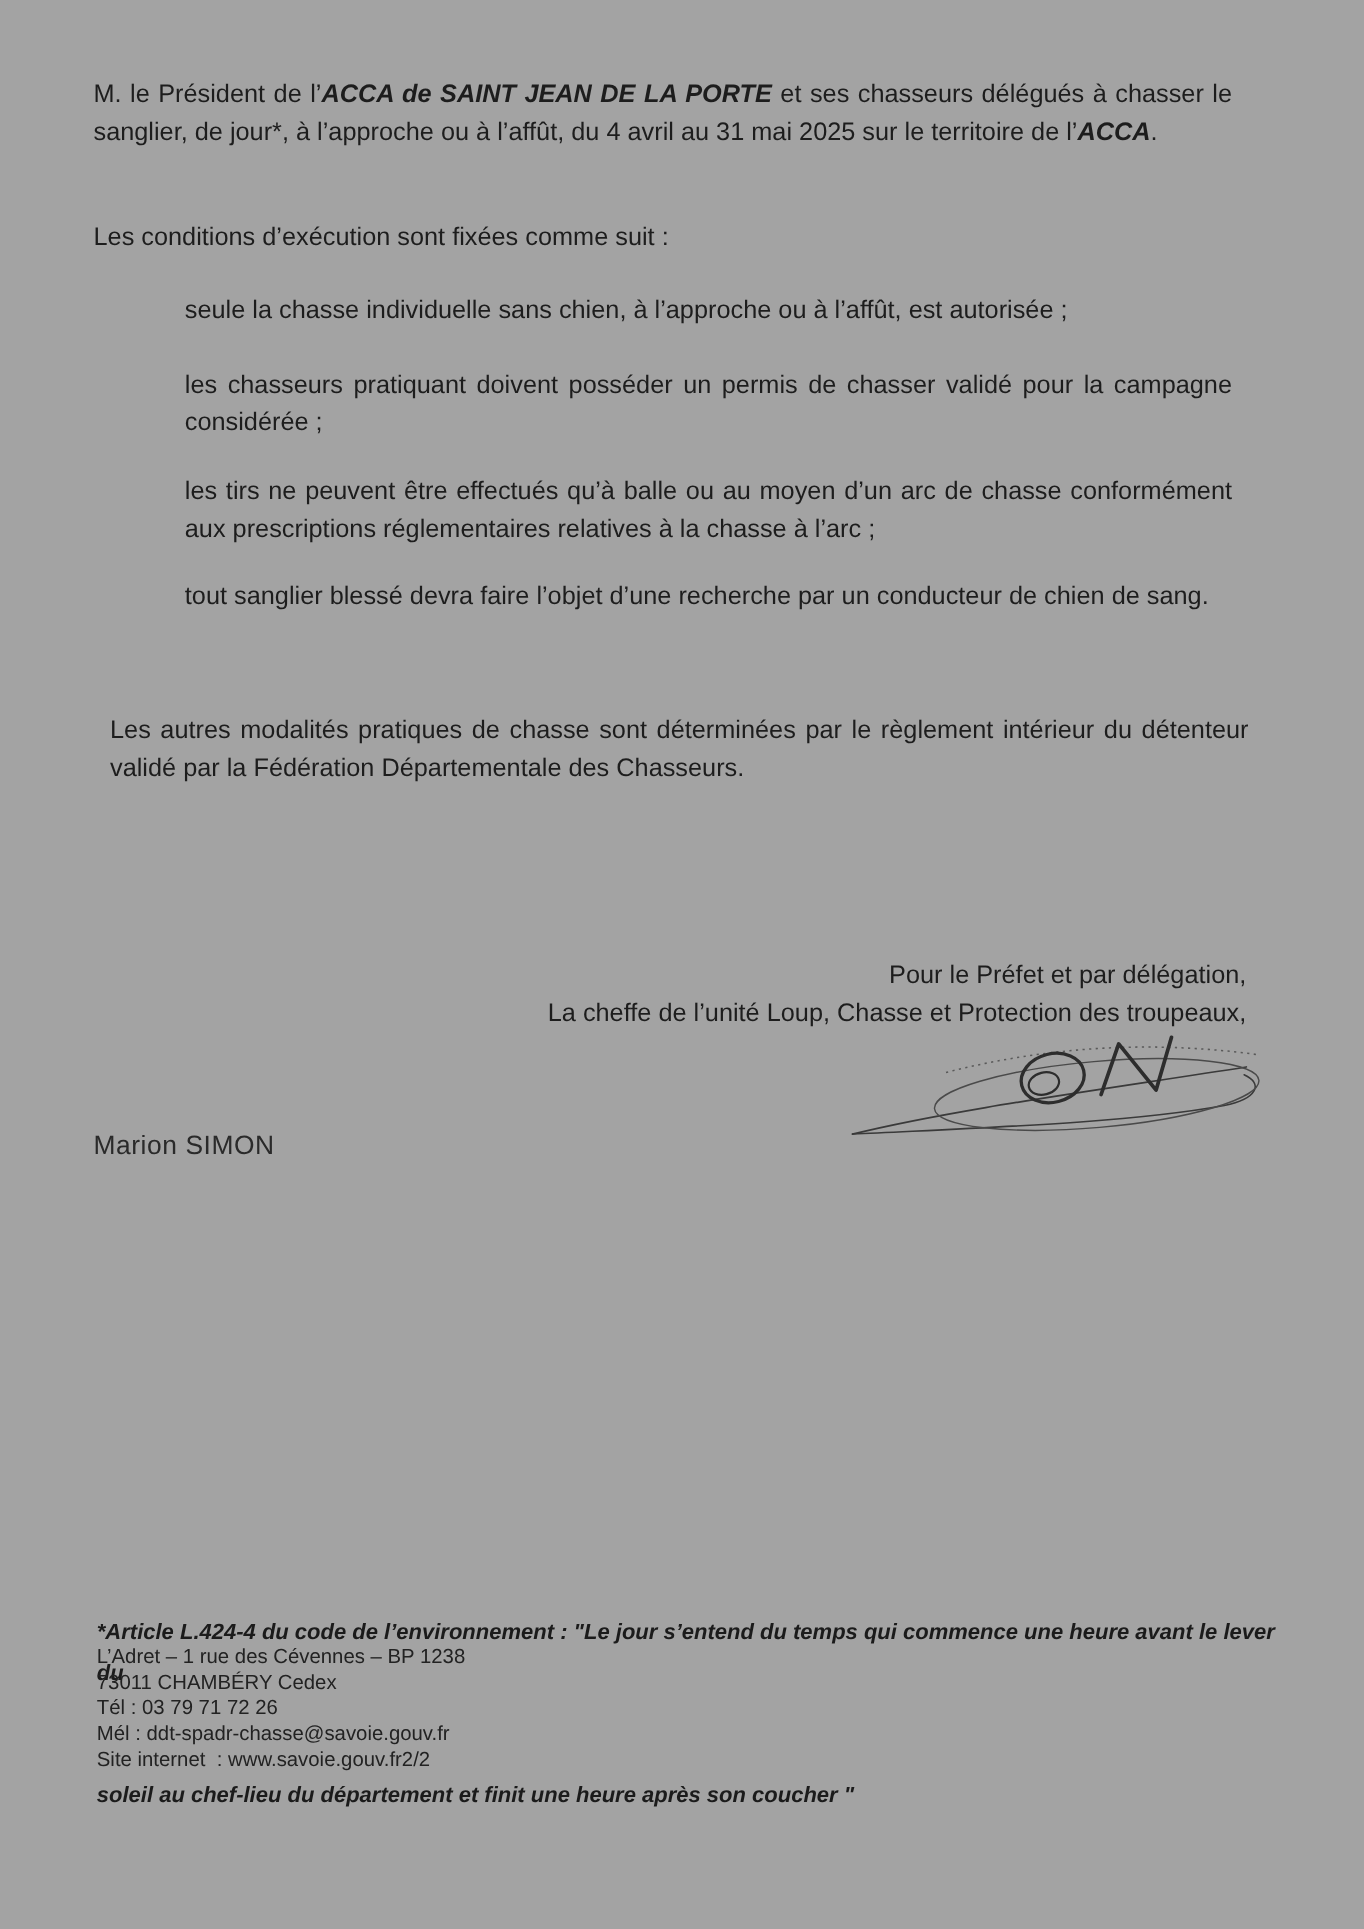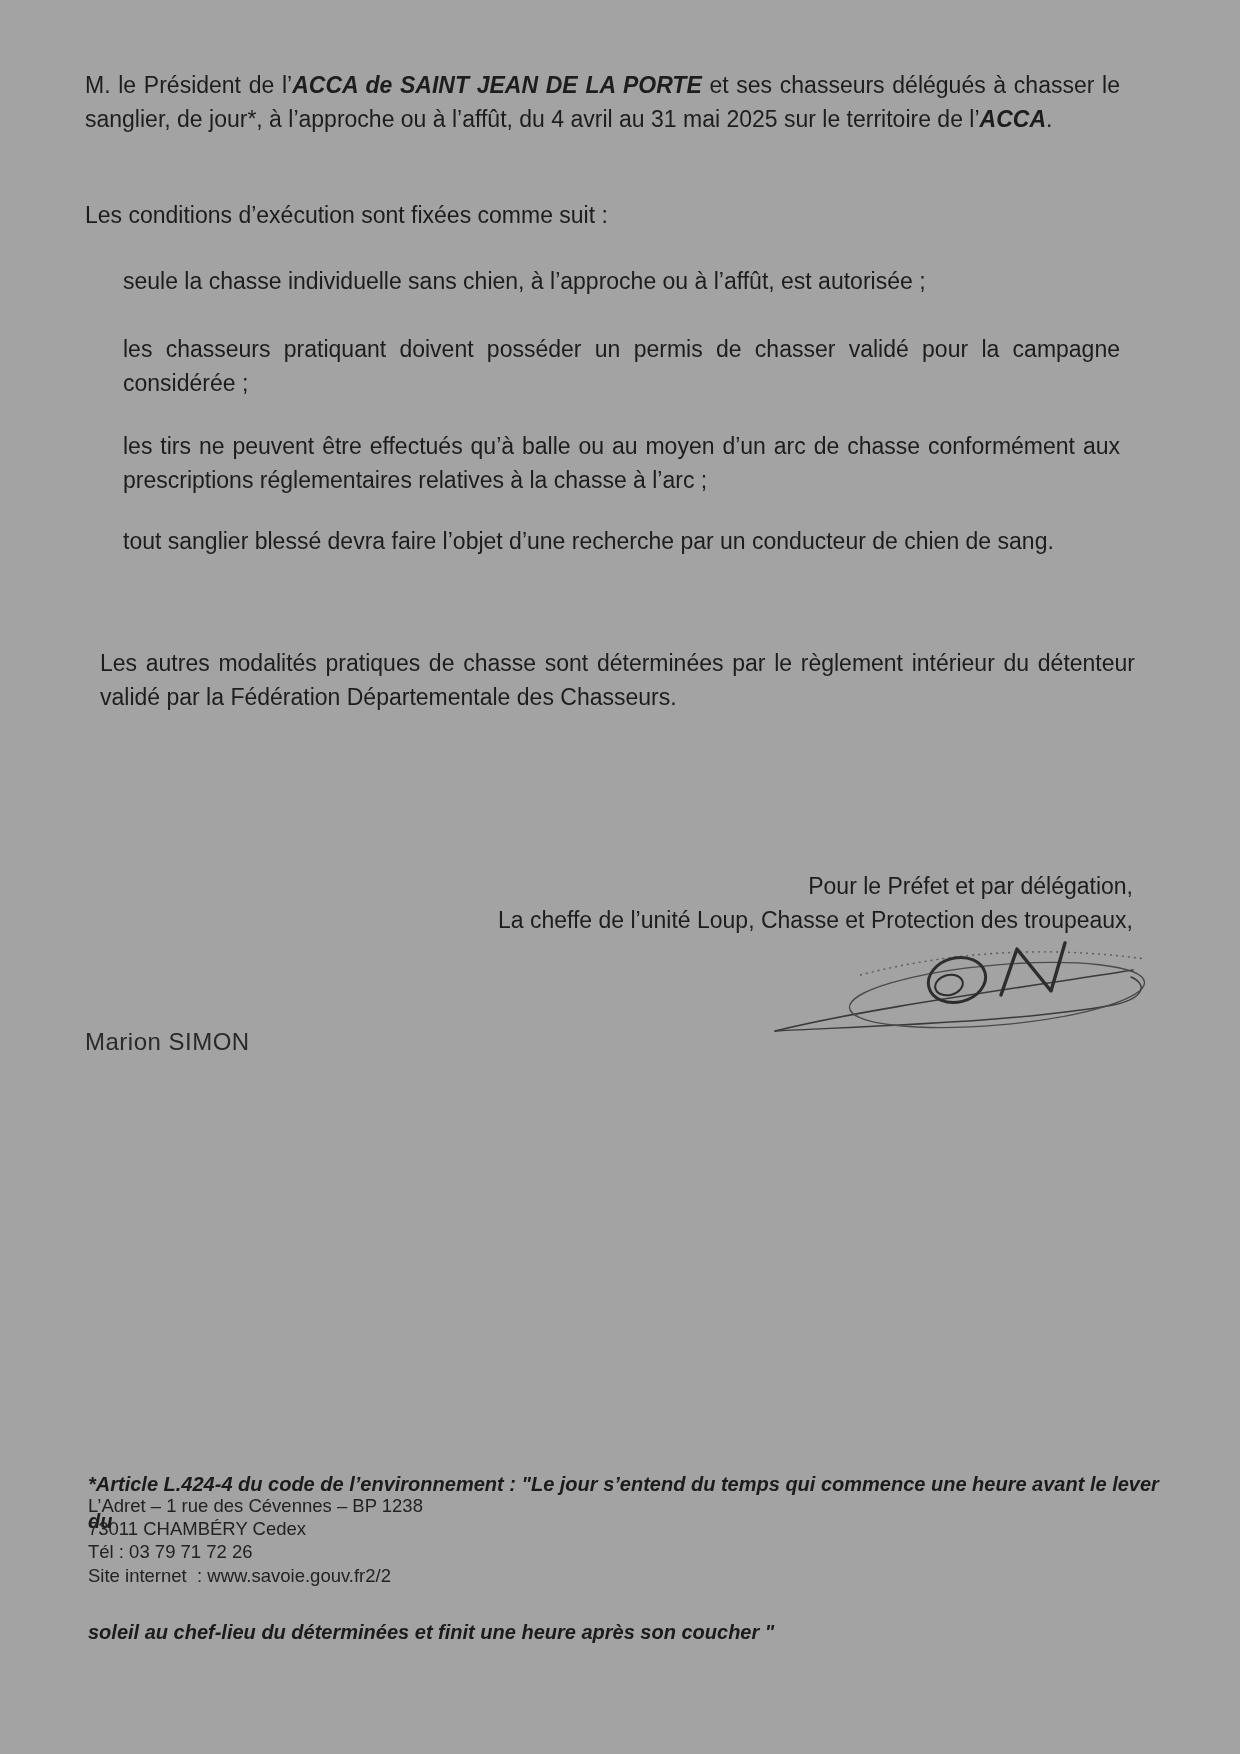--- a/index.html
+++ b/index.html
@@ -32,20 +32,21 @@
   .conditions-intro {
     position: absolute;
     left: 85px; top: 198px; width: 1035px;
   }
 
   .bullet-item {
     position: absolute;
     left: 78px; width: 1042px;
     display: flex;
     align-items: flex-start;
+    gap: 45px;
   }
   .bullet-item .marker-box {
     width: 45px; flex: 0 0 45px;
     padding-top: 13px;
   }
   .bullet-item .dot {
     width: 8px; height: 8px; border-radius: 50%;
     background: #1d1d1d; margin-left: 2px;
   }
   .bullet-item .bullet-text {
@@ -153,23 +154,24 @@
       <ellipse cx="204" cy="52" rx="14" ry="10" transform="rotate(-14 204 52)" stroke="#2d2d2d" stroke-width="2" fill="none"></ellipse>
 
       <path d="M 256 62 L 272 16 L 306 58 L 320 10" stroke="#2d2d2d" stroke-width="3.4" fill="none" stroke-linecap="round" stroke-linejoin="round"></path>
     </svg>
   </div>
 
   <div class="signatory-name">Marion SIMON</div>
 
   <div class="footnote">
     <div>*Article L.424-4 du code de l’environnement : "Le jour s’entend du temps qui commence une heure avant le lever du</div>
-    <div>soleil au chef-lieu du déterminées et finit une heure après son coucher "</div>
+    <div>soleil au chef-lieu du département et finit une heure après son coucher "</div>
   </div>
 
   <div class="footer-block">
     <div class="footer-line">L’Adret – 1 rue des Cévennes – BP 1238</div>
     <div class="footer-line">73011 CHAMBÉRY Cedex</div>
     <div class="footer-line">Tél : 03 79 71 72 26</div>
+    <div class="footer-line">Mél : ddt-spadr-chasse@savoie.gouv.fr</div>
     <div class="footer-line"><span>Site internet  : www.savoie.gouv.fr</span><span>2/2</span></div>
   </div>
 
 </div>
 
 </body></html>

